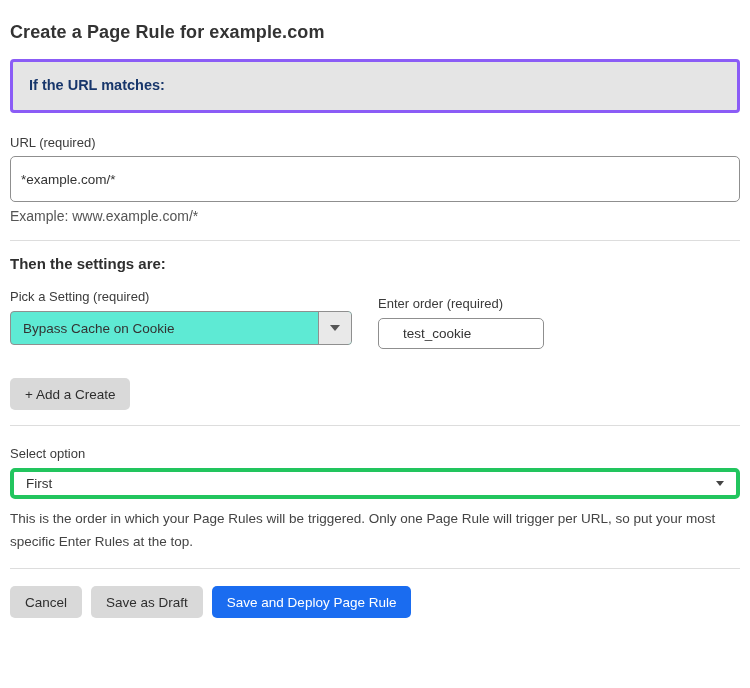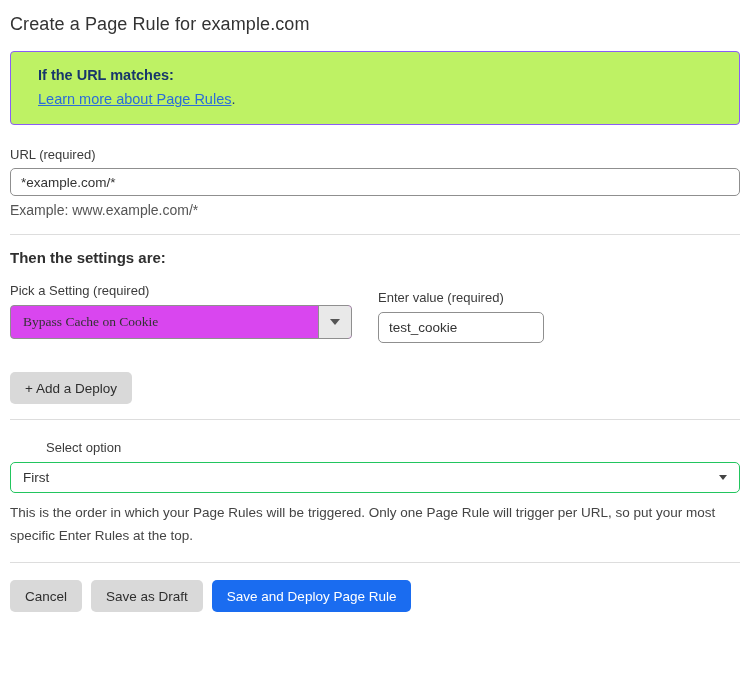--- a/index.html
+++ b/index.html
@@ -10,31 +10,31 @@
   }
   .page {
     width: 750px;
     height: 688px;
     background: #fff;
     padding: 12px 10px 0 10px;
     position: relative;
   }
   .page-title {
     font-size: 18px;
-    font-weight: normal;
+    font-weight: bold;
     color: #333;
     letter-spacing: 0.1px;
-    margin-top: 2px;
+    margin-top: 10px;
   }
   .info-box {
     margin-top: 16px;
-    background: #bef264;
-    border: 1px solid #8b5cf6;
+    background: #e5e5e5;
+    border: 3px solid #8b5cf6;
     border-radius: 4px;
-    padding: 11px 15px 13px 27px;
+    padding: 11px 15px 13px 16px;
     color: #1e3c6e;
     font-size: 14.5px;
     line-height: 24px;
   }
   .info-box .info-heading {
     font-weight: bold;
     color: #17366b;
   }
   .info-box a.info-link {
     color: #2b6cd9;
@@ -42,21 +42,21 @@
     cursor: pointer;
   }
   .field-label {
     font-size: 13px;
     color: #3b3b3b;
     margin-top: 22px;
     margin-bottom: 6px;
   }
   .text-input {
     width: 100%;
-    height: 28px;
+    height: 46px;
     border: 1px solid #8f8f8f;
     border-radius: 5px;
     padding: 0 10px;
     font-size: 13.5px;
     font-family: "Liberation Sans", sans-serif;
     color: #333;
     background: #fff;
     outline: none;
   }
   .helper-text {
@@ -88,24 +88,23 @@
     color: #3b3b3b;
     margin-bottom: 7px;
   }
   .dropdown {
     display: flex;
     align-items: stretch;
     width: 342px;
     height: 34px;
     border: 1px solid #8f8f8f;
     border-radius: 4px;
-    background: #d946ef;
+    background: #5eead4;
     cursor: pointer;
     overflow: hidden;
-    font-family: Liberation Serif, serif;
   }
   .dropdown .dropdown-value {
     flex: 1;
     display: flex;
     align-items: center;
     padding-left: 12px;
     font-size: 13.5px;
     color: #333;
   }
   .dropdown .dropdown-arrow-btn {
@@ -120,21 +119,21 @@
     width: 0; height: 0;
     border-left: 5px solid transparent;
     border-right: 5px solid transparent;
     border-top: 6px solid #555;
   }
   .value-input {
     width: 166px;
     height: 31px;
     border: 1px solid #8f8f8f;
     border-radius: 5px;
-    padding: 0 10px;
+    padding: 0 24px;
     font-size: 13.5px;
     font-family: "Liberation Sans", sans-serif;
     color: #333;
     background: #fff;
     outline: none;
   }
   .btn {
     display: inline-flex;
     align-items: center;
     justify-content: center;
@@ -148,27 +147,27 @@
   }
   .btn-gray {
     background: #d9d9d9;
     color: #2e2e2e;
   }
   .btn-add {
     margin-top: 29px;
   }
   .divider-settings { margin-top: 15px; }
   .order-heading { margin-top: 19px; }
-  .order-label { margin-top: 20px; margin-bottom: 7px; margin-left: 36px; }
+  .order-label { margin-top: 20px; margin-bottom: 7px; }
   .full-select {
     display: flex;
     align-items: center;
     width: 100%;
     height: 31px;
-    border: 1px solid #22c55e;
+    border: 4px solid #22c55e;
     border-radius: 5px;
     background: #fff;
     padding: 0 12px;
     cursor: pointer;
   }
   .full-select .select-value {
     flex: 1;
     font-size: 13.5px;
     color: #333;
   }
@@ -199,23 +198,20 @@
 </style>
 </head>
 <body>
 
 <div class="page">
 
   <h1 class="page-title">Create a Page Rule for example.com</h1>
 
   <div class="info-box">
     <div class="info-heading">If the URL matches:</div>
-    <div>
-      <a class="info-link">Learn more about Page Rules</a><span>.</span>
-    </div>
   </div>
 
   <div class="field-label">URL (required)</div>
   <input type="text" class="text-input" value="*example.com/*" style="">
   <div class="helper-text">Example: www.example.com/*</div>
 
   <hr class="divider divider-url">
 
   <h2 class="section-heading">Then the settings are:</h2>
 
@@ -223,26 +219,26 @@
     <div class="setting-col">
       <div class="small-label">Pick a Setting (required)</div>
       <div class="dropdown">
         <div class="dropdown-value">Bypass Cache on Cookie</div>
         <div class="dropdown-arrow-btn">
           <span class="arrow-down"></span>
         </div>
       </div>
     </div>
     <div class="value-col">
-      <div class="small-label">Enter value (required)</div>
+      <div class="small-label">Enter order (required)</div>
       <input type="text" class="value-input" value="test_cookie" style="">
     </div>
   </div>
 
-  <button class="btn btn-gray btn-add">+ Add a Deploy</button>
+  <button class="btn btn-gray btn-add">+ Add a Create</button>
 
   <hr class="divider divider-settings">
 
 
   <div class="field-label order-label">Select option</div>
   <div class="full-select">
     <span class="select-value">First</span>
     <span class="arrow-down"></span>
   </div>
   <div class="order-helper">This is the order in which your Page Rules will be triggered. Only one Page Rule will trigger per URL, so put your most specific Enter Rules at the top.</div>

